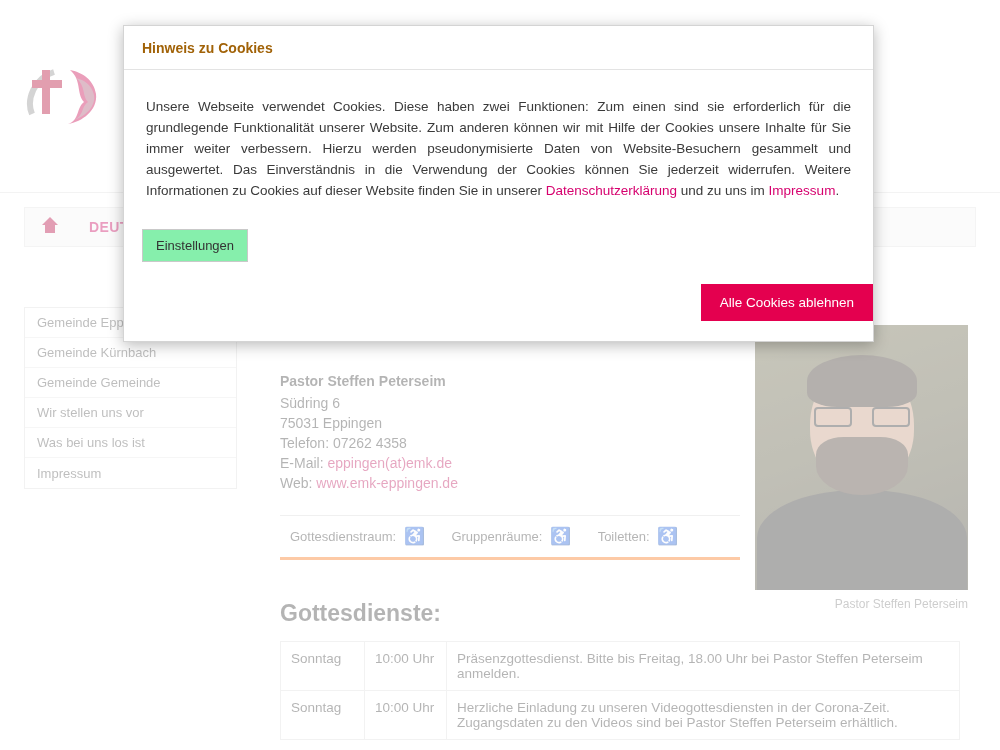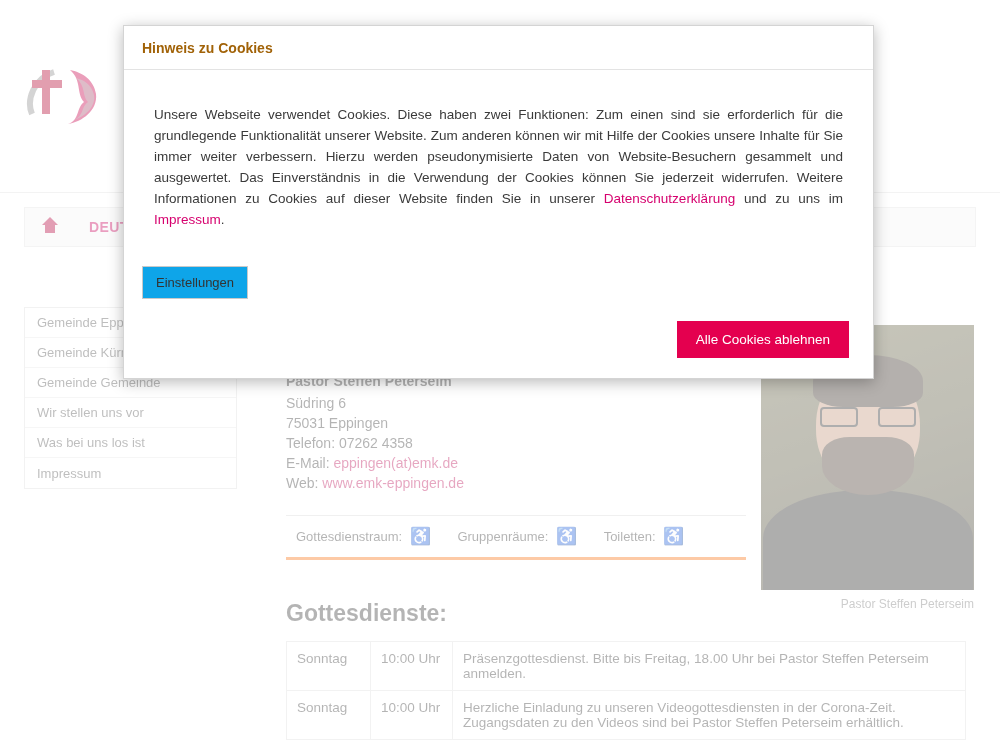--- a/index.html
+++ b/index.html
@@ -45,21 +45,21 @@
     position: absolute; left: 24px; top: 40px; width: 213px;
     border: 1px solid #dddddd; background: #fff;
   }
   .side-item {
     height: 30px; display: flex; align-items: center; padding: 0 12px;
     font-size: 13px; color: #555; border-bottom: 1px solid #e6e6e6;
   }
   .side-item:last-child { border-bottom: none; }
 
   .main {
-    position: absolute; left: 278px; top: 10px; width: 714px;
+    position: absolute; left: 272px; top: 10px; width: 714px;
   }
   h1.page-title {
     margin: 30px 0 28px 8px; font-size: 31px; color: #3b3b3b; font-weight: 700;
   }
   .info-block { margin-left: 8px; font-size: 14px; color: #3c3c3c; line-height: 20px; }
   .info-block .name { font-weight: 700; margin-bottom: 2px; }
   .info-block a { color: #be185d; text-decoration: none; }
 
   .access-box {
     margin: 22px 0 0 8px; width: 460px; border-top: 1px solid #d8d8d8;
@@ -136,32 +136,32 @@
     border: 1px solid #d4d4d4;
   }
   .modal-head {
     padding: 14px 18px 13px 18px; border-bottom: 1px solid #e3e3e3;
   }
   .modal-title { font-size: 14px; font-weight: 700; color: #a16207; }
   .modal-body {
     padding: 22px 18px 10px 18px;
   }
   .modal-body p {
-    margin: 12px; font-size: 13.5px; line-height: 21px; color: #3a3a3a;
+    margin: 4px; font-size: 13.5px; line-height: 21px; color: #3a3a3a;
     text-align: justify;
   }
   .modal-body a { color: #d6006e; text-decoration: none; }
   .settings-row { padding: 14px 18px 0 18px; }
   .btn {
-    display: inline-block; border: 1px solid #c9c9c9; background: #0ea5e9;
+    display: inline-block; border: 1px solid #c9c9c9; background: #86efac;
     color: #333; font-size: 13px; padding: 8px 13px; cursor: pointer;
     font-family: "Liberation Sans", sans-serif;
   }
   .modal-foot {
-    padding: 22px 24px 20px 18px; display: flex; justify-content: flex-end; gap: 28px;
+    padding: 22px 0 20px 18px; display: flex; justify-content: flex-end; gap: 28px;
     border-top: 0;
   }
   .btn-pink {
     background: #e4004f; border: 1px solid #e4004f; color: #ffffff;
     font-size: 13.5px; padding: 10px 18px; cursor: pointer;
     font-family: "Liberation Sans", sans-serif;
   }
 </style>
 </head>
 <body>

